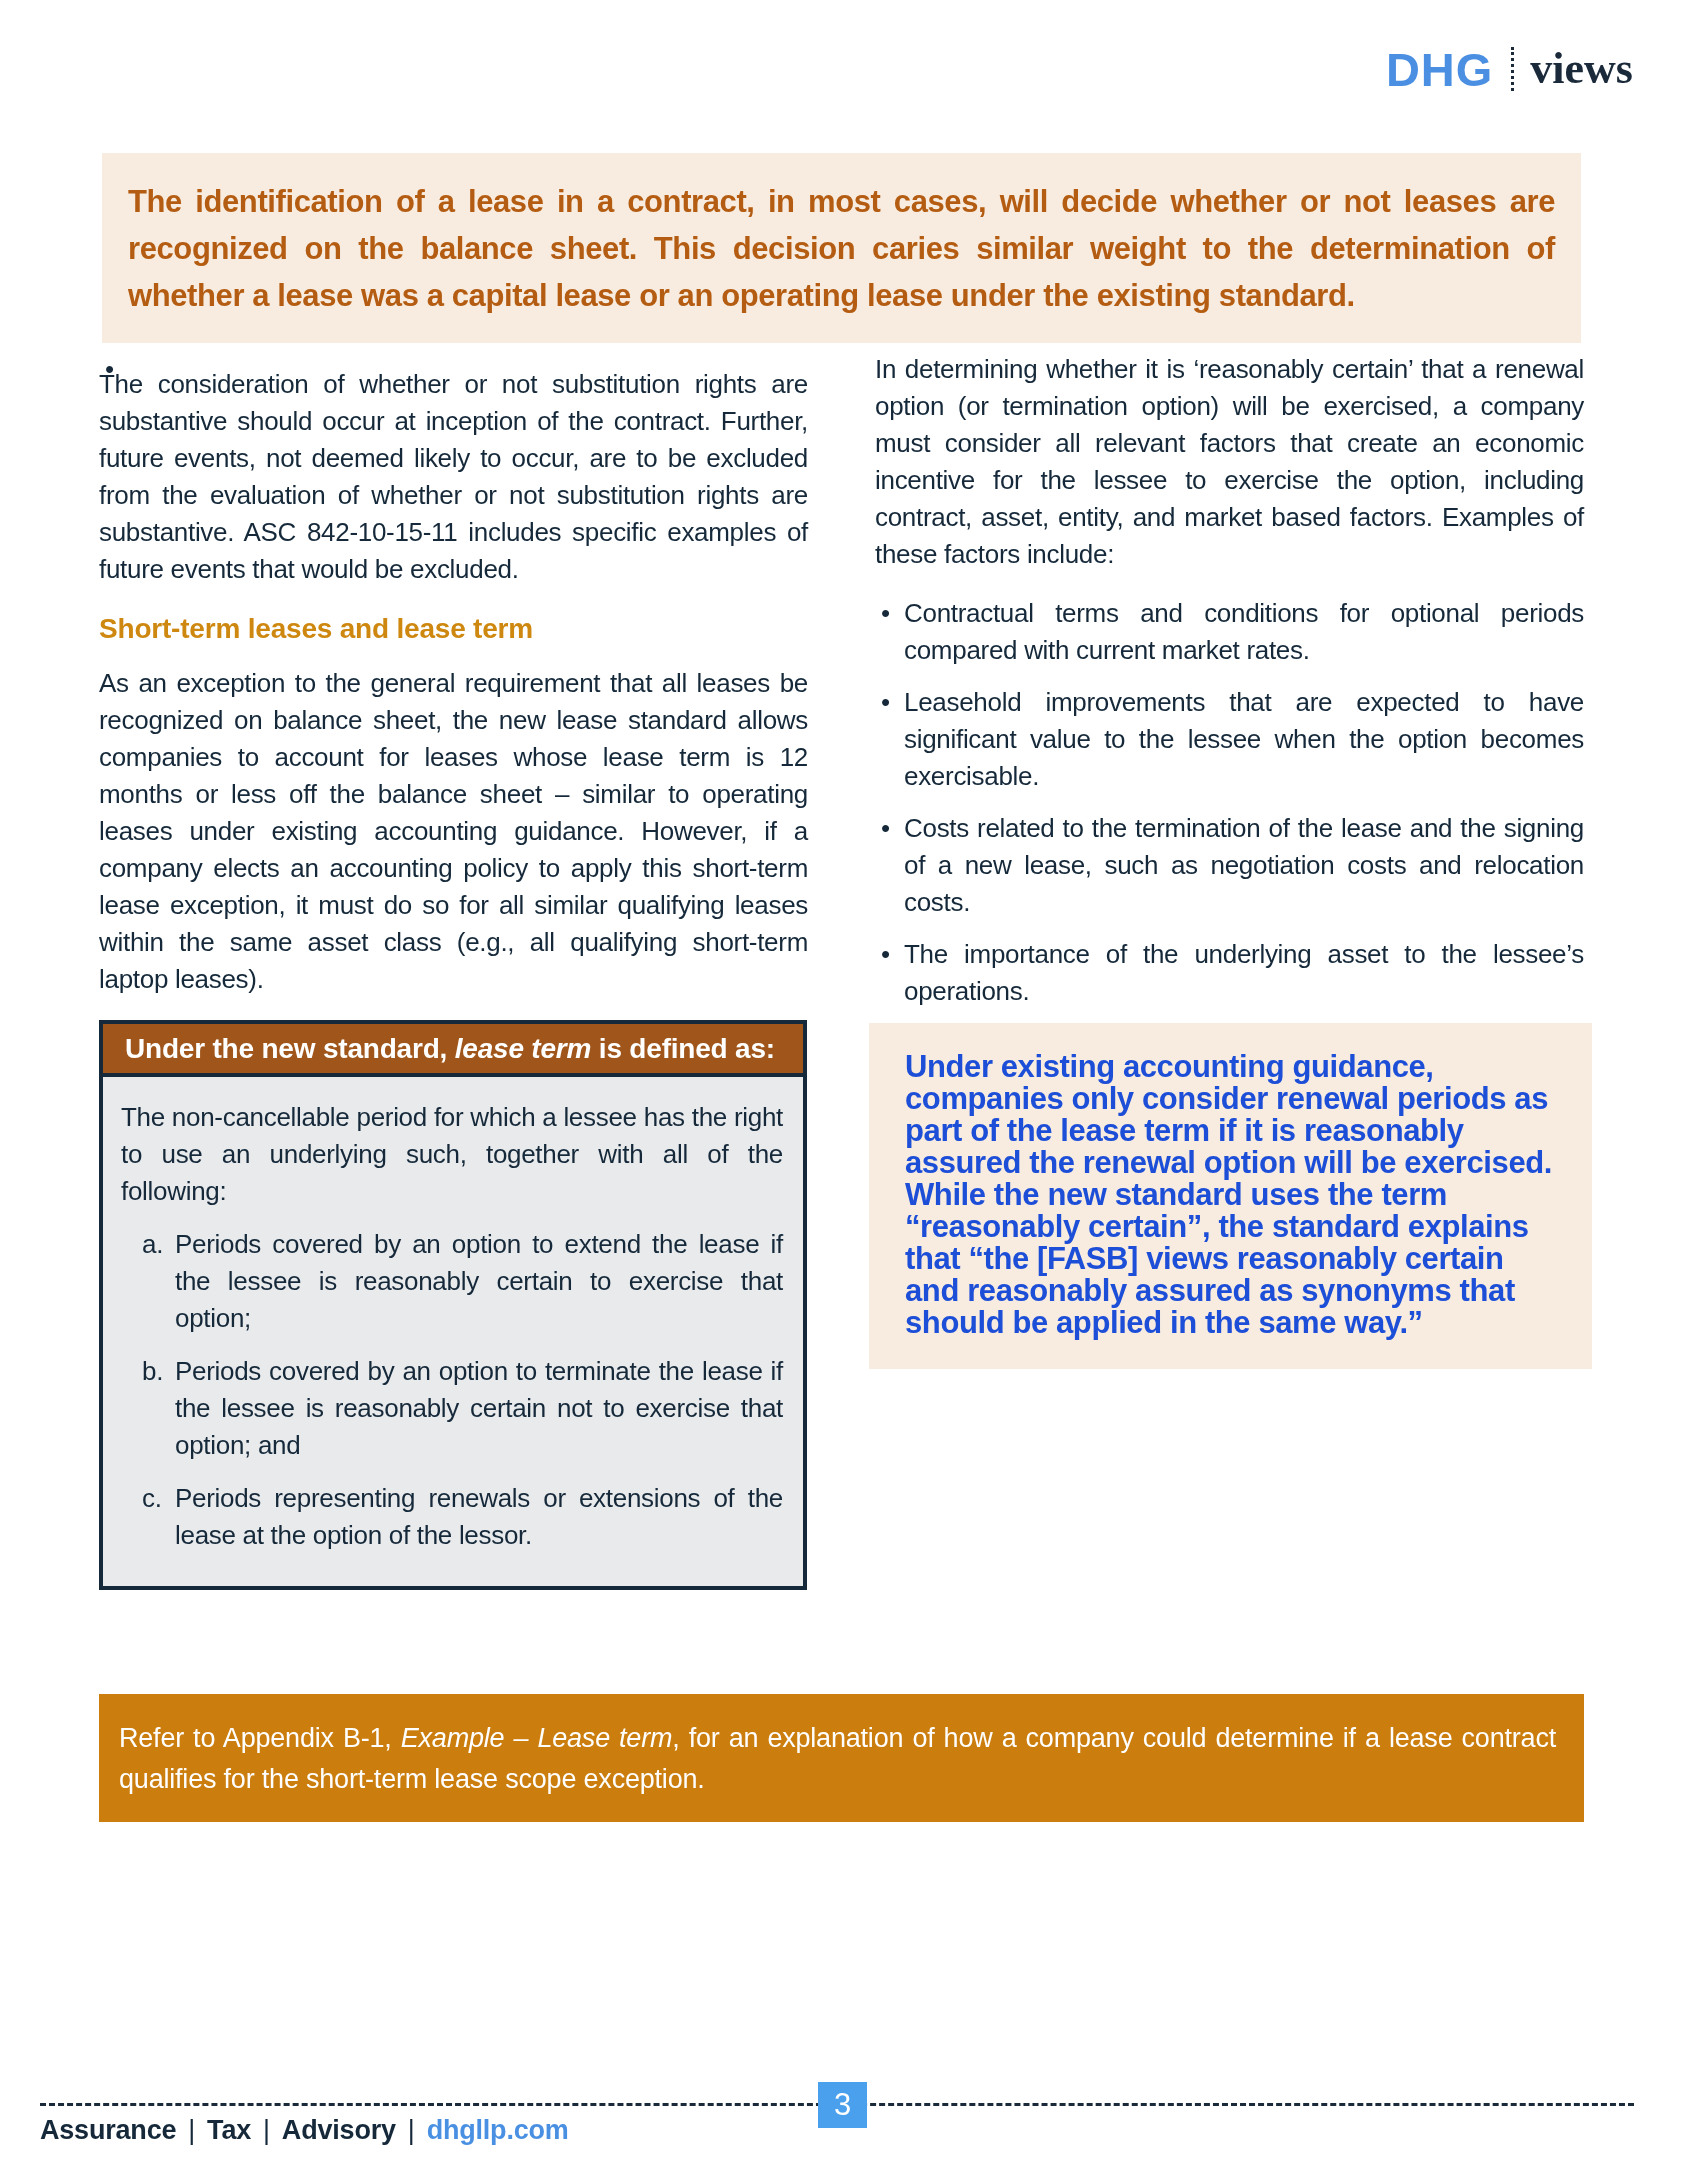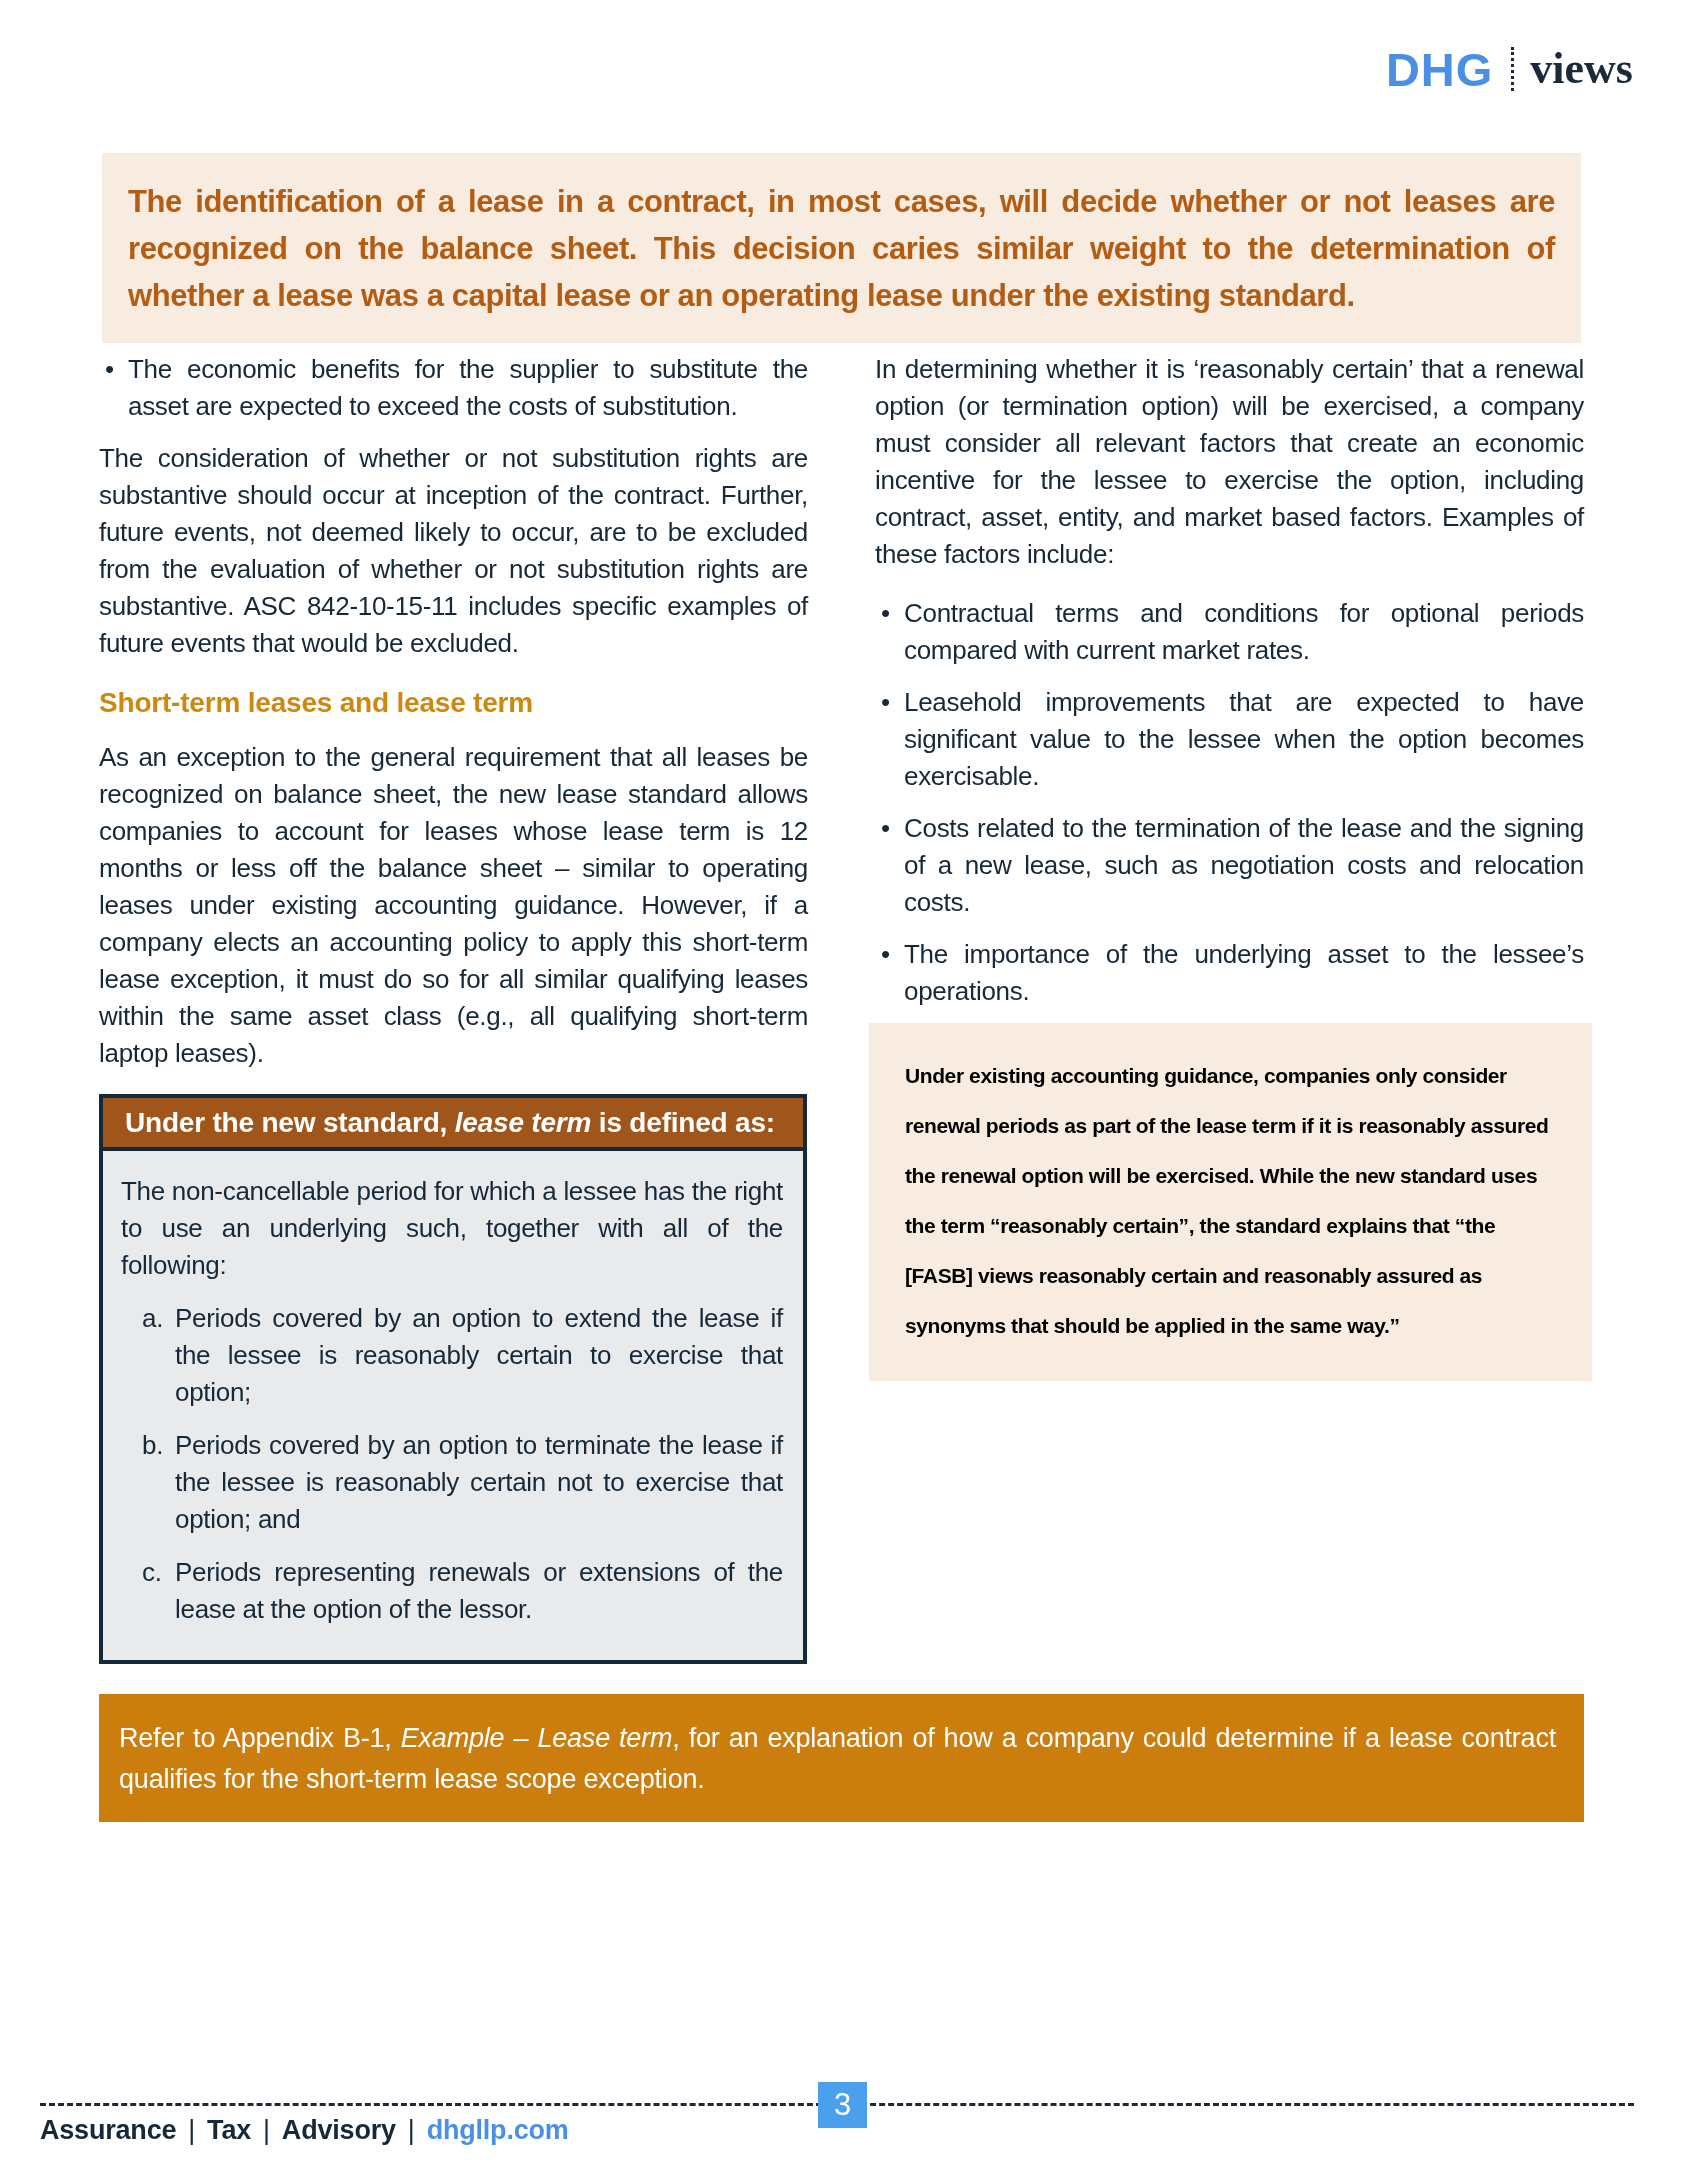--- a/index.html
+++ b/index.html
@@ -36,22 +36,22 @@
   .defbox-header{background:#A0561B;color:#ffffff;font-size:28px;font-weight:bold;
                  padding:6px 22px;border-bottom:4px solid #15293A;letter-spacing:-0.2px;}
   .defbox-body{background:#E9EAEC;padding:22px 20px 16px 18px;}
   .defbox-body p{margin:0 0 16px 0;}
   .def-item{position:relative;padding-left:54px;margin:0 0 16px 0;}
   .def-item .marker{position:absolute;left:21px;top:0;}
 
   
   .quotebox{position:absolute;left:869px;top:1023px;width:723px;box-sizing:border-box;
             background:#F7ECDF;padding:28px 38px 30px 36px;}
-  .quotebox p{margin:0;width:648px;font-size:21px;font-weight:bold;color:#000000;
-              line-height:50px;letter-spacing:-0.4px;text-align:left;}
+  .quotebox p{margin:0;width:648px;font-size:31px;font-weight:bold;color:#1d4ed8;
+              line-height:32px;letter-spacing:-0.4px;text-align:left;}
 
   
   .banner{position:absolute;left:99px;top:1694px;width:1485px;box-sizing:border-box;
           background:#CB7E0E;color:#ffffff;padding:24px 28px 22px 20px;}
   .banner p{margin:0;font-size:27px;line-height:41px;text-align:justify;letter-spacing:-0.2px;}
 
   
   .footer-line{position:absolute;left:40px;top:2103px;width:1594px;border-top:3px dashed #1B2A3A;}
   .page-num{position:absolute;left:818px;top:2082px;width:49px;height:46px;background:#4BA0EE;
             color:#ffffff;font-size:31px;display:flex;align-items:center;justify-content:center;}
@@ -72,21 +72,20 @@
     <span class="logo-suffix">views</span>
   </div>
 
   <div class="callout">
     <p>The identification of a lease in a contract, in most cases, will decide whether or not leases are recognized on the balance sheet. This decision caries similar weight to the determination of whether a lease was a capital lease or an operating lease under the existing standard.</p>
   </div>
 
   <div class="col col-left">
     <div class="bullet-item">
       <span class="bullet">•</span>
-      <span>The economic benefits for the supplier to substitute the asset are expected to exceed the costs of substitution.</span>
     </div>
     <p>The consideration of whether or not substitution rights are substantive should occur at inception of the contract. Further, future events, not deemed likely to occur, are to be excluded from the evaluation of whether or not substitution rights are substantive. ASC 842-10-15-11 includes specific examples of future events that would be excluded.</p>
     <div class="subhead">Short-term leases and lease term</div>
     <p>As an exception to the general requirement that all leases be recognized on balance sheet, the new lease standard allows companies to account for leases whose lease term is 12 months or less off the balance sheet – similar to operating leases under existing accounting guidance. However, if a company elects an accounting policy to apply this short-term lease exception, it must do so for all similar qualifying leases within the same asset class (e.g., all qualifying short-term laptop leases).</p>
 
     <div class="defbox">
       <div class="defbox-header">
         <span>Under the new standard, </span><i>lease term</i><span> is defined as:</span>
       </div>
       <div class="defbox-body">

